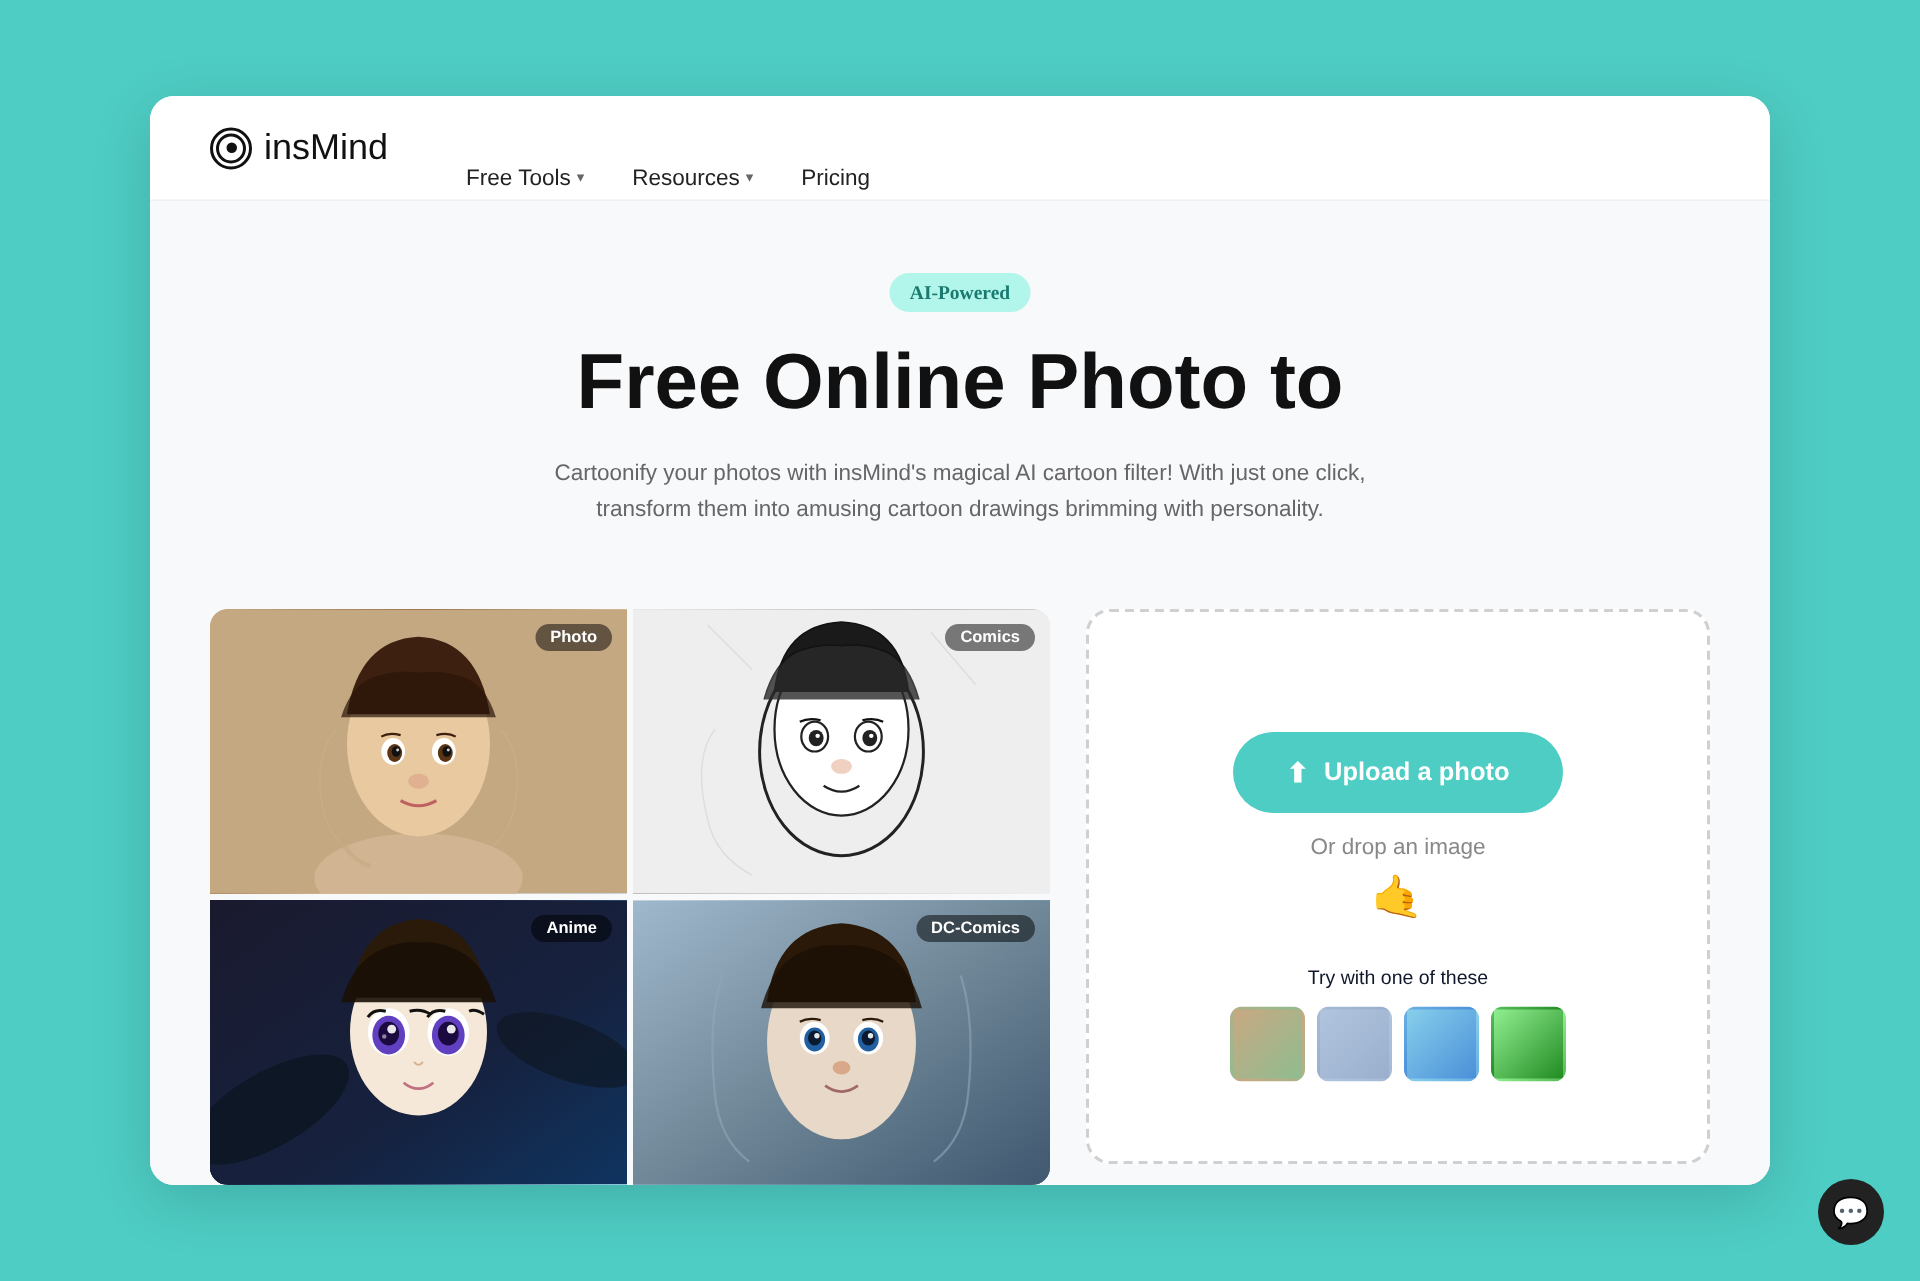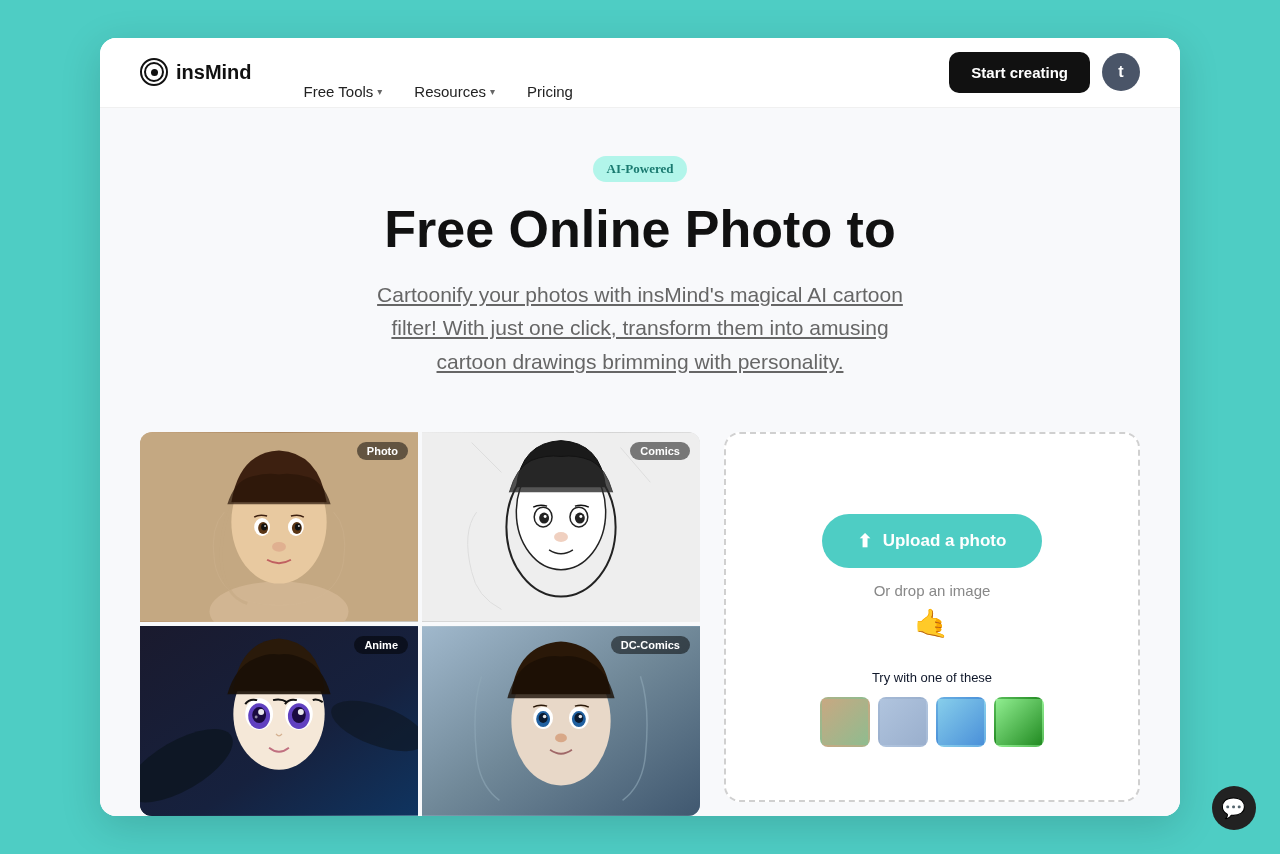--- a/index.html
+++ b/index.html
@@ -26,22 +26,22 @@
       align-items: center;
       padding: 0 40px;
       height: 70px;
       border-bottom: 1px solid #f0f0f0;
       background: #fff;
     }
     .logo {
       display: flex;
       align-items: center;
       gap: 8px;
-      font-size: 20px;
-      font-weight: 700;
+      font-size: 24px;
+      font-weight: 400;
       color: #111;
       margin-right: 40px;
       text-decoration: none;
     }
     .logo-icon {
       width: 28px;
       height: 28px;
       border: 2.5px solid #111;
       border-radius: 50%;
       display: flex;
@@ -136,26 +136,25 @@
       font-family: Liberation Serif, serif;
     }
     .hero h1 {
       font-size: 52px;
       font-weight: 800;
       color: #111;
       line-height: 1.15;
       margin-bottom: 18px;
     }
     .hero p {
-      font-size: 21px;
+      font-size: 15px;
       color: #666;
       line-height: 1.6;
       max-width: 560px;
       margin: 14px auto;
-      text-decoration: underline;
     }
     
     .bottom-section {
       display: flex;
       gap: 24px;
       align-items: flex-start;
     }
     
     .image-grid {
       display: grid;
@@ -286,24 +285,20 @@
         <span>Free Tools</span>
         <span class="chevron">▾</span>
       </a>
       <a class="nav-item" href="#">
         <span>Resources</span>
         <span class="chevron">▾</span>
       </a>
       <a class="nav-item" href="#">
         <span>Pricing</span>
       </a>
-    </div>
-    <div class="nav-actions">
-      <button class="btn-start">Start creating</button>
-      <div class="avatar">t</div>
     </div>
   </nav>
 
   <main class="main-content">
 
     <section class="hero">
       <span class="ai-badge">AI-Powered</span>
       <h1>
         <span>Free Online Photo to</span><br>
       </h1>

